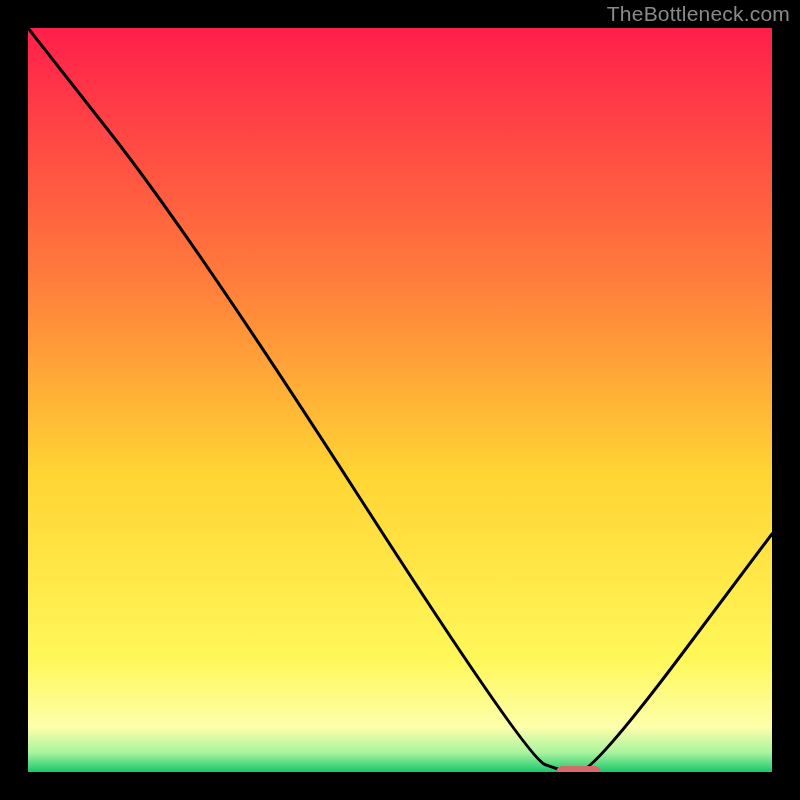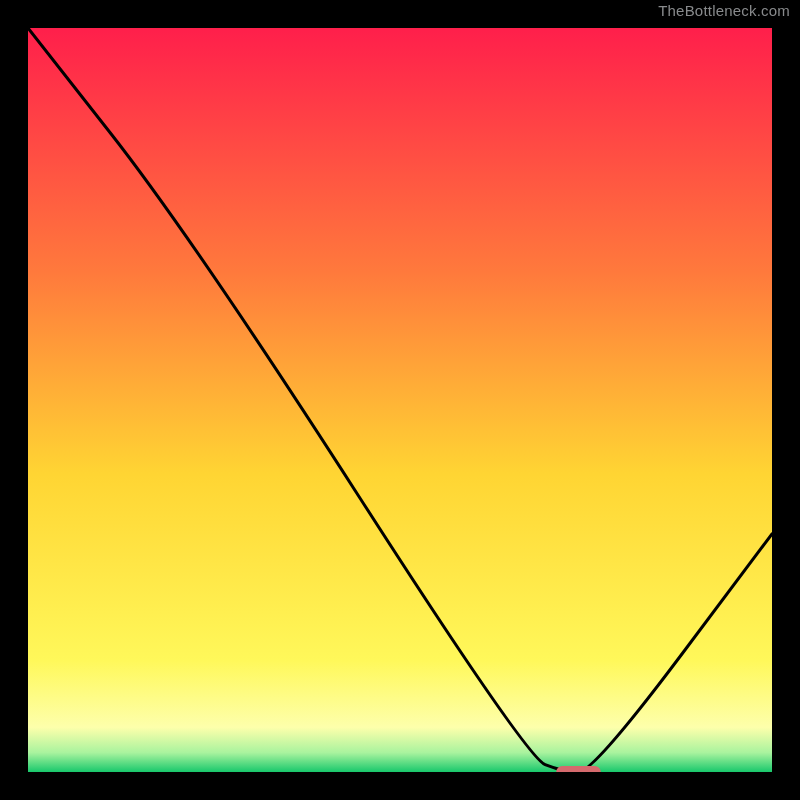--- a/index.html
+++ b/index.html
@@ -17,21 +17,21 @@
     width: 800px;
     height: 800px;
     background: #000;
   }
   .watermark {
     position: absolute;
     top: 2px;
     right: 10px;
     color: #888a8c;
     font-family: Arial, Helvetica, sans-serif;
-    font-size: 15px;
+    font-size: 21px;
     font-weight: 500;
     letter-spacing: 0.2px;
   }
   svg.plot {
     position: absolute;
     left: 28px;
     top: 28px;
     width: 744px;
     height: 744px;
     display: block;

